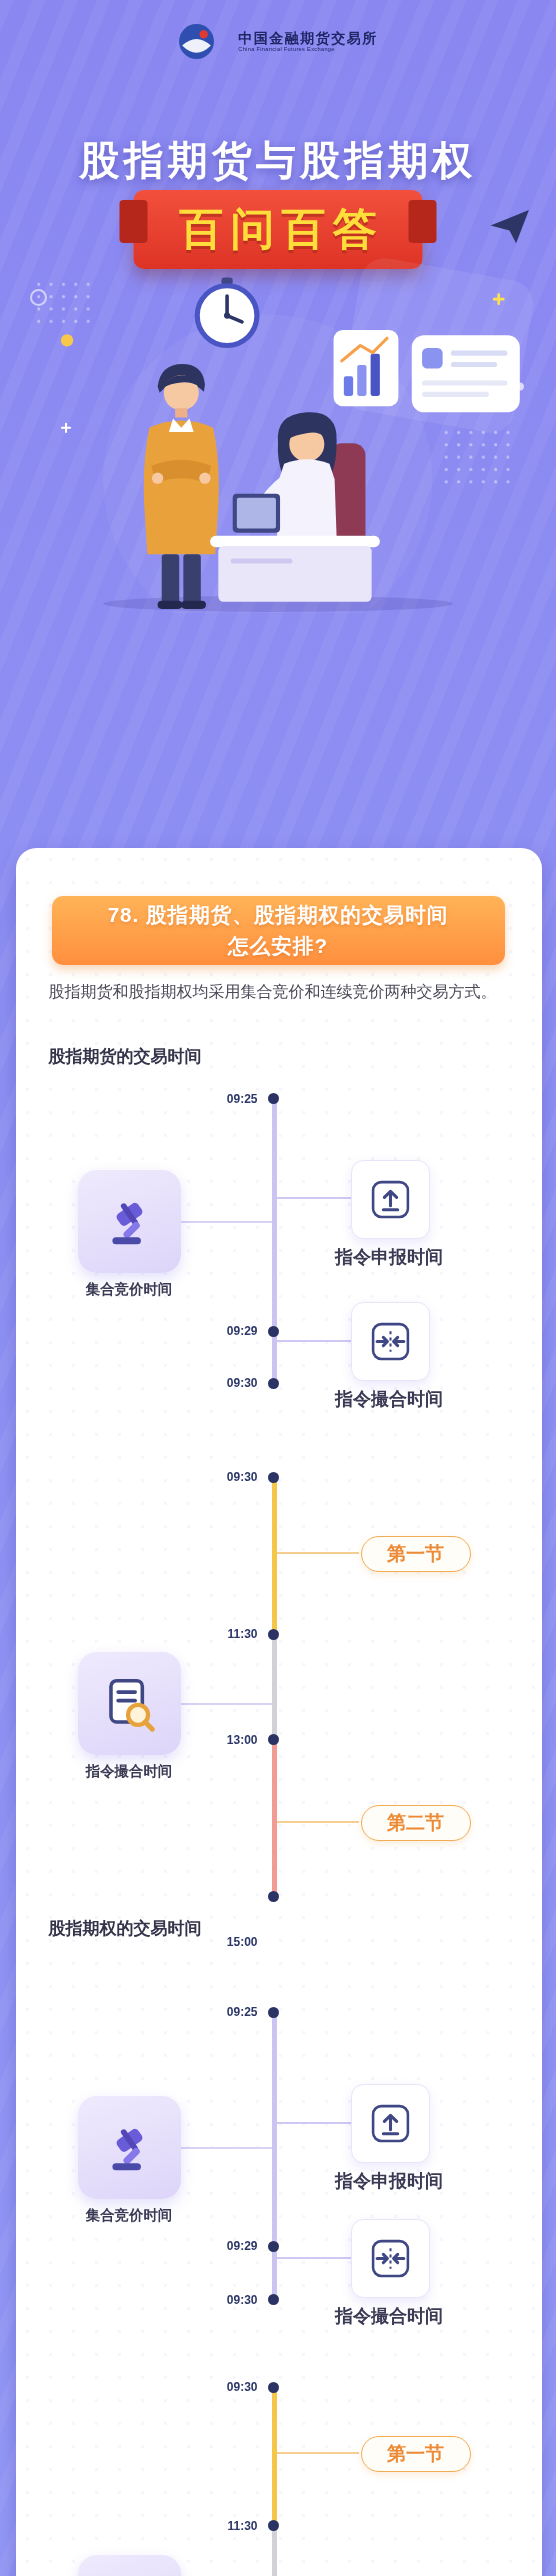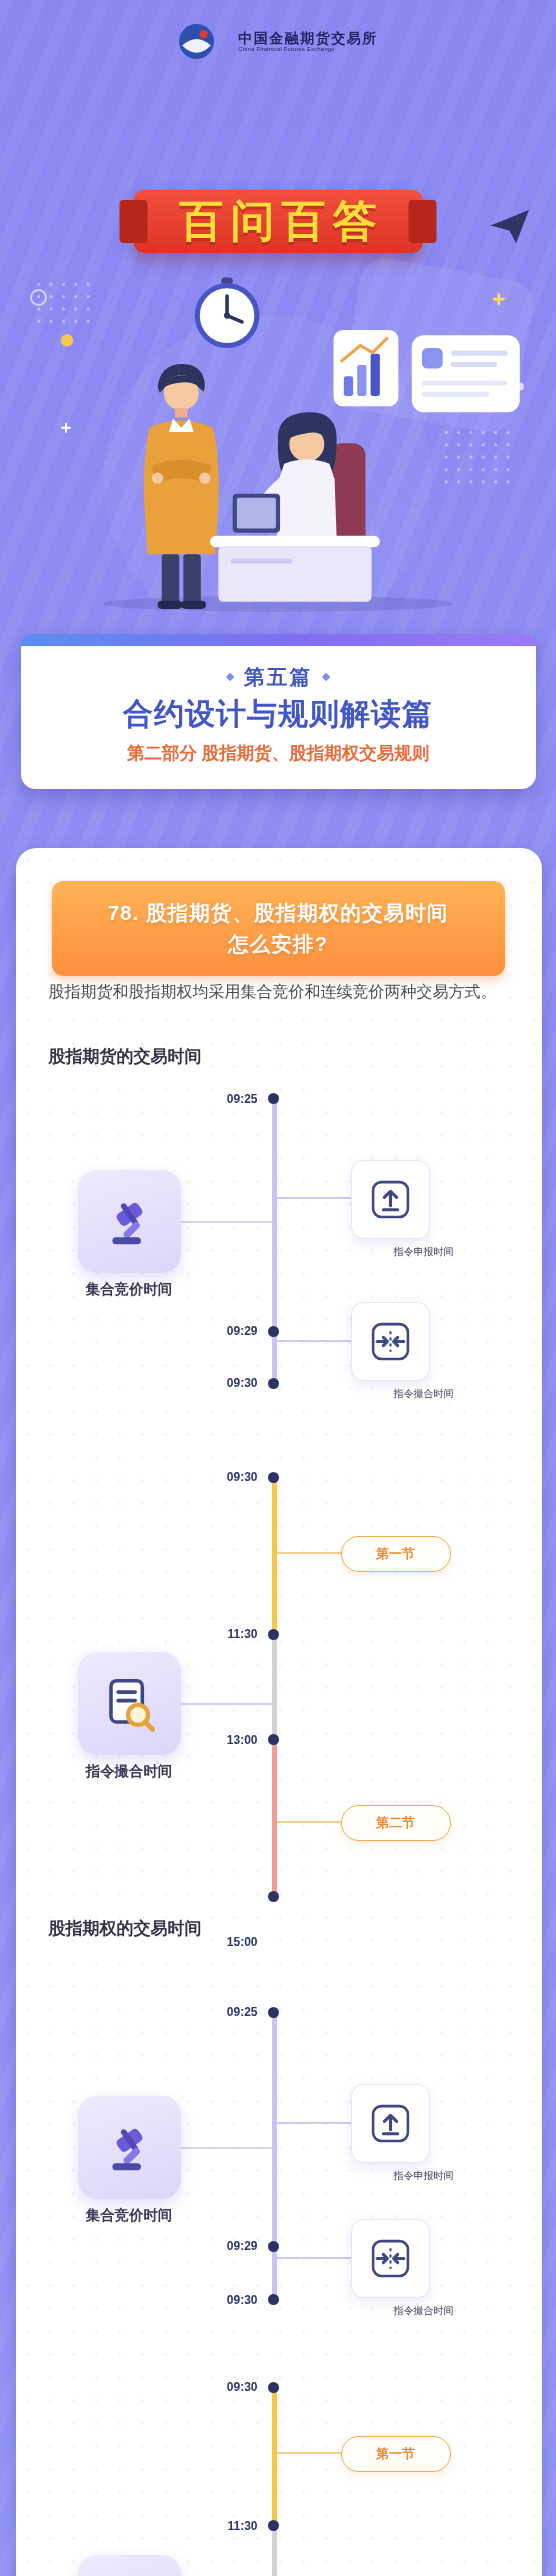--- a/index.html
+++ b/index.html
@@ -10,21 +10,21 @@
       linear-gradient(180deg,#8A87F1 0%, #8E90F3 30%, #9397F5 65%, #8F92F3 100%);}
   
   .logo-row{position:absolute;top:23px;left:0;width:100%;display:flex;justify-content:center;gap:49px;}
   .logo{display:flex;align-items:center;gap:23px;}
   .logo-text{display:flex;flex-direction:column;line-height:1.15;}
   .logo-cn{font-size:14px;font-weight:800;color:#1E2664;letter-spacing:1.5px;}
   .logo-en{font-size:5.7px;color:#1E2664;letter-spacing:0.3px;}
   
   .hero-title{position:absolute;top:106px;left:0;width:100%;text-align:center;font-size:40px;font-weight:900;
     color:#FFFFFF;letter-spacing:4.1px;text-shadow:0 3.1px 8.2px rgba(50,45,150,.5);}
-  .badge{position:absolute;top:190px;left:50%;transform:translateX(-50%);width:289px;height:63px;
+  .badge{position:absolute;top:190px;left:50%;transform:translateX(-50%);width:289px;height:79px;
     background:linear-gradient(180deg,#F2503C,#DD3326);border-radius:10.3px;display:flex;align-items:center;justify-content:center;
     box-shadow:0 7.2px 15.5px rgba(120,30,20,.35);}
   .badge::before,.badge::after{content:"";position:absolute;top:10.3px;width:28px;height:43px;background:#B5261B;border-radius:4.1px;z-index:-1;}
   .badge::before{left:-14.4px;}  .badge::after{right:-14.4px;}
   .badge-text{font-size:44px;font-weight:900;color:#FFDE3C;letter-spacing:7.2px;padding-left:7.2px;
     text-shadow:0 2.6px 0 rgba(160,40,20,.55);}
   .illustration{position:absolute;top:258px;left:0;width:556px;height:355px;}
   .decor-plane{position:absolute;top:205px;left:488px;}
   .decor-ring{position:absolute;top:289px;left:30px;width:13.4px;height:13.4px;border:2.6px solid rgba(255,255,255,.6);border-radius:50%;}
   
@@ -34,21 +34,21 @@
     background:linear-gradient(90deg,#5B8DEF,#7F6FF0 55%,#9A7BF5);}
   .series-part-row{position:absolute;top:29px;left:0;width:100%;display:flex;align-items:center;justify-content:center;gap:11.3px;}
   .dia{width:6.2px;height:6.2px;background:#7B8BF0;transform:rotate(45deg);border-radius:1px;}
   .series-part{font-size:20.6px;font-weight:800;color:#4156C8;letter-spacing:2.1px;}
   .series-title{position:absolute;top:60px;left:0;width:100%;text-align:center;font-size:30px;font-weight:900;color:#4156C8;letter-spacing:1px;}
   .series-subtitle{position:absolute;top:107px;left:0;width:100%;text-align:center;font-size:17.5px;font-weight:800;color:#EC6A3A;}
   
   .main-card{position:absolute;top:848px;left:15.5px;width:526px;height:2252px;background:#FFFFFF;border-radius:20.6px;
     box-shadow:0 8.2px 20.6px rgba(52,44,150,.28);
     background-image:radial-gradient(rgba(124,118,220,0.07) 1.5px, transparent 1.5px);background-size:23px 23px;}
-  .q-banner{position:absolute;top:33px;left:36px;width:453px;height:95px;border-radius:11.3px;
+  .q-banner{position:absolute;top:48px;left:36px;width:453px;height:69px;border-radius:11.3px;
     background:linear-gradient(180deg,#FFB357,#FF8F3E);display:flex;flex-direction:column;align-items:center;justify-content:center;gap:2.1px;
     box-shadow:0 4.1px 9.3px rgba(235,140,60,.35);}
   .q-line{font-size:20.6px;font-weight:900;color:#FFFFFF;letter-spacing:1px;text-shadow:0 1.5px 3.1px rgba(200,100,30,.35);}
   .answer{position:absolute;top:130px;left:33px;width:460px;font-size:16px;line-height:28px;color:#4A4A58;margin:0;}
   .tl-heading{position:absolute;left:33px;font-size:17px;font-weight:800;color:#33334A;margin:0;}
   
   .seg{position:absolute;left:256px;width:5.2px;}
   .seg-lav{background:#CBC3F2;border-radius:3.1px;}
   .seg-yellow{background:#F6C648;border-radius:3.1px 3.1px 0 0;}
   .seg-gray{background:#D2D2D6;}
@@ -57,23 +57,23 @@
   .t-label{position:absolute;left:144px;width:98px;text-align:right;font-size:12px;font-weight:800;color:#2C3768;line-height:20.6px;}
   .conn{position:absolute;left:261px;width:74px;height:1.5px;background:#CFC8F2;}
   .conn-l{position:absolute;left:165px;width:91px;height:1.5px;background:#D8D2F5;}
   .conn-o{position:absolute;left:261px;width:82px;height:1.5px;background:#F6CE92;}
   .licon{position:absolute;left:62px;width:103px;height:103px;border-radius:18.5px;
     background:linear-gradient(160deg,#EFEAFD,#DDD5F9);box-shadow:0 5.2px 12.4px rgba(108,92,231,.18);
     display:flex;align-items:center;justify-content:center;}
   .llabel{position:absolute;left:36px;width:155px;text-align:center;font-size:14.4px;font-weight:700;color:#3A3A55;}
   .rcard{position:absolute;left:335px;width:77px;height:77px;background:#FFFFFF;border:0.5px solid #E9E5F8;border-radius:12.4px;
     box-shadow:0 4.1px 10.3px rgba(108,92,231,.12);display:flex;align-items:center;justify-content:center;}
-  .rlabel{position:absolute;left:309px;width:129px;text-align:right;font-size:10px;font-weight:400;color:#3A3A55;}
-  .sbox{position:absolute;left:325px;width:108px;height:34px;border:1.5px solid #F3AE55;background:#FFFDF8;border-radius:18.5px;
-    color:#EC8A35;font-size:13px;font-weight:800;display:flex;align-items:center;justify-content:center;
+  .rlabel{position:absolute;left:309px;width:129px;text-align:center;font-size:18px;font-weight:700;color:#3A3A55;}
+  .sbox{position:absolute;left:345px;width:108px;height:34px;border:1.5px solid #F3AE55;background:#FFFDF8;border-radius:18.5px;
+    color:#EC8A35;font-size:19px;font-weight:800;display:flex;align-items:center;justify-content:center;
     box-shadow:0 3.1px 7.2px rgba(240,160,70,.18);}
 </style>
 </head>
 <body>
 
 <div class="page">
 
   <div class="logo-row">
     <div class="logo">
       <svg width="37" height="37" viewBox="0 0 72 72">
@@ -81,20 +81,21 @@
         <path d="M8 44 Q36 18 64 44 Q50 58 36 58 Q22 58 8 44 Z" fill="#FFFFFF" opacity="0.92"></path>
         <circle cx="50" cy="22" r="8" fill="#E0392E"></circle>
       </svg>
       <div class="logo-text">
         <div class="logo-cn">中国金融期货交易所</div>
         <div class="logo-en">China Financial Futures Exchange</div>
       </div>
     </div>
   </div>
 
+  <h1 class="hero-title">股指期货与股指期权</h1>
   <div class="badge">
     <span class="badge-text">百问百答</span>
   </div>
   <div class="decor-plane">
     <svg width="46" height="46" viewBox="0 0 90 90">
         <path d="M5 40 L80 10 L55 75 L42 50 Z" fill="#2C3566"></path>
         <path d="M42 50 L80 10 L48 44 Z" fill="#3F4784"></path>
       </svg>
   </div>
   <div class="decor-ring"></div>
@@ -169,30 +170,20 @@
 
     <g>
       <rect x="452" y="458" width="92" height="76" rx="8" fill="#3F4784"></rect>
       <rect x="460" y="466" width="76" height="60" rx="4" fill="#AEB6E8"></rect>
       <rect x="408" y="540" width="330" height="22" rx="11" fill="#FFFFFF"></rect>
       <rect x="424" y="560" width="298" height="108" rx="10" fill="#E9E6FA"></rect>
       <rect x="448" y="584" width="120" height="10" rx="5" fill="#CFC9F2"></rect>
     </g>
   </svg>
 
-  <section class="series-card">
-    <div class="series-topbar"></div>
-    <div class="series-part-row">
-      <i class="dia"></i>
-      <span class="series-part">第五篇</span>
-      <i class="dia"></i>
-    </div>
-    <div class="series-title">合约设计与规则解读篇</div>
-    <div class="series-subtitle">第二部分 股指期货、股指期权交易规则</div>
-  </section>
 
   <section class="main-card">
 
     <div class="q-banner">
       <div class="q-line">78. 股指期货、股指期权的交易时间</div>
       <div class="q-line">怎么安排?</div>
     </div>
     <p class="answer">股指期货和股指期权均采用集合竞价和连续竞价两种交易方式。</p>
 
     <h2 class="tl-heading" style="top:197px">股指期货的交易时间</h2>

